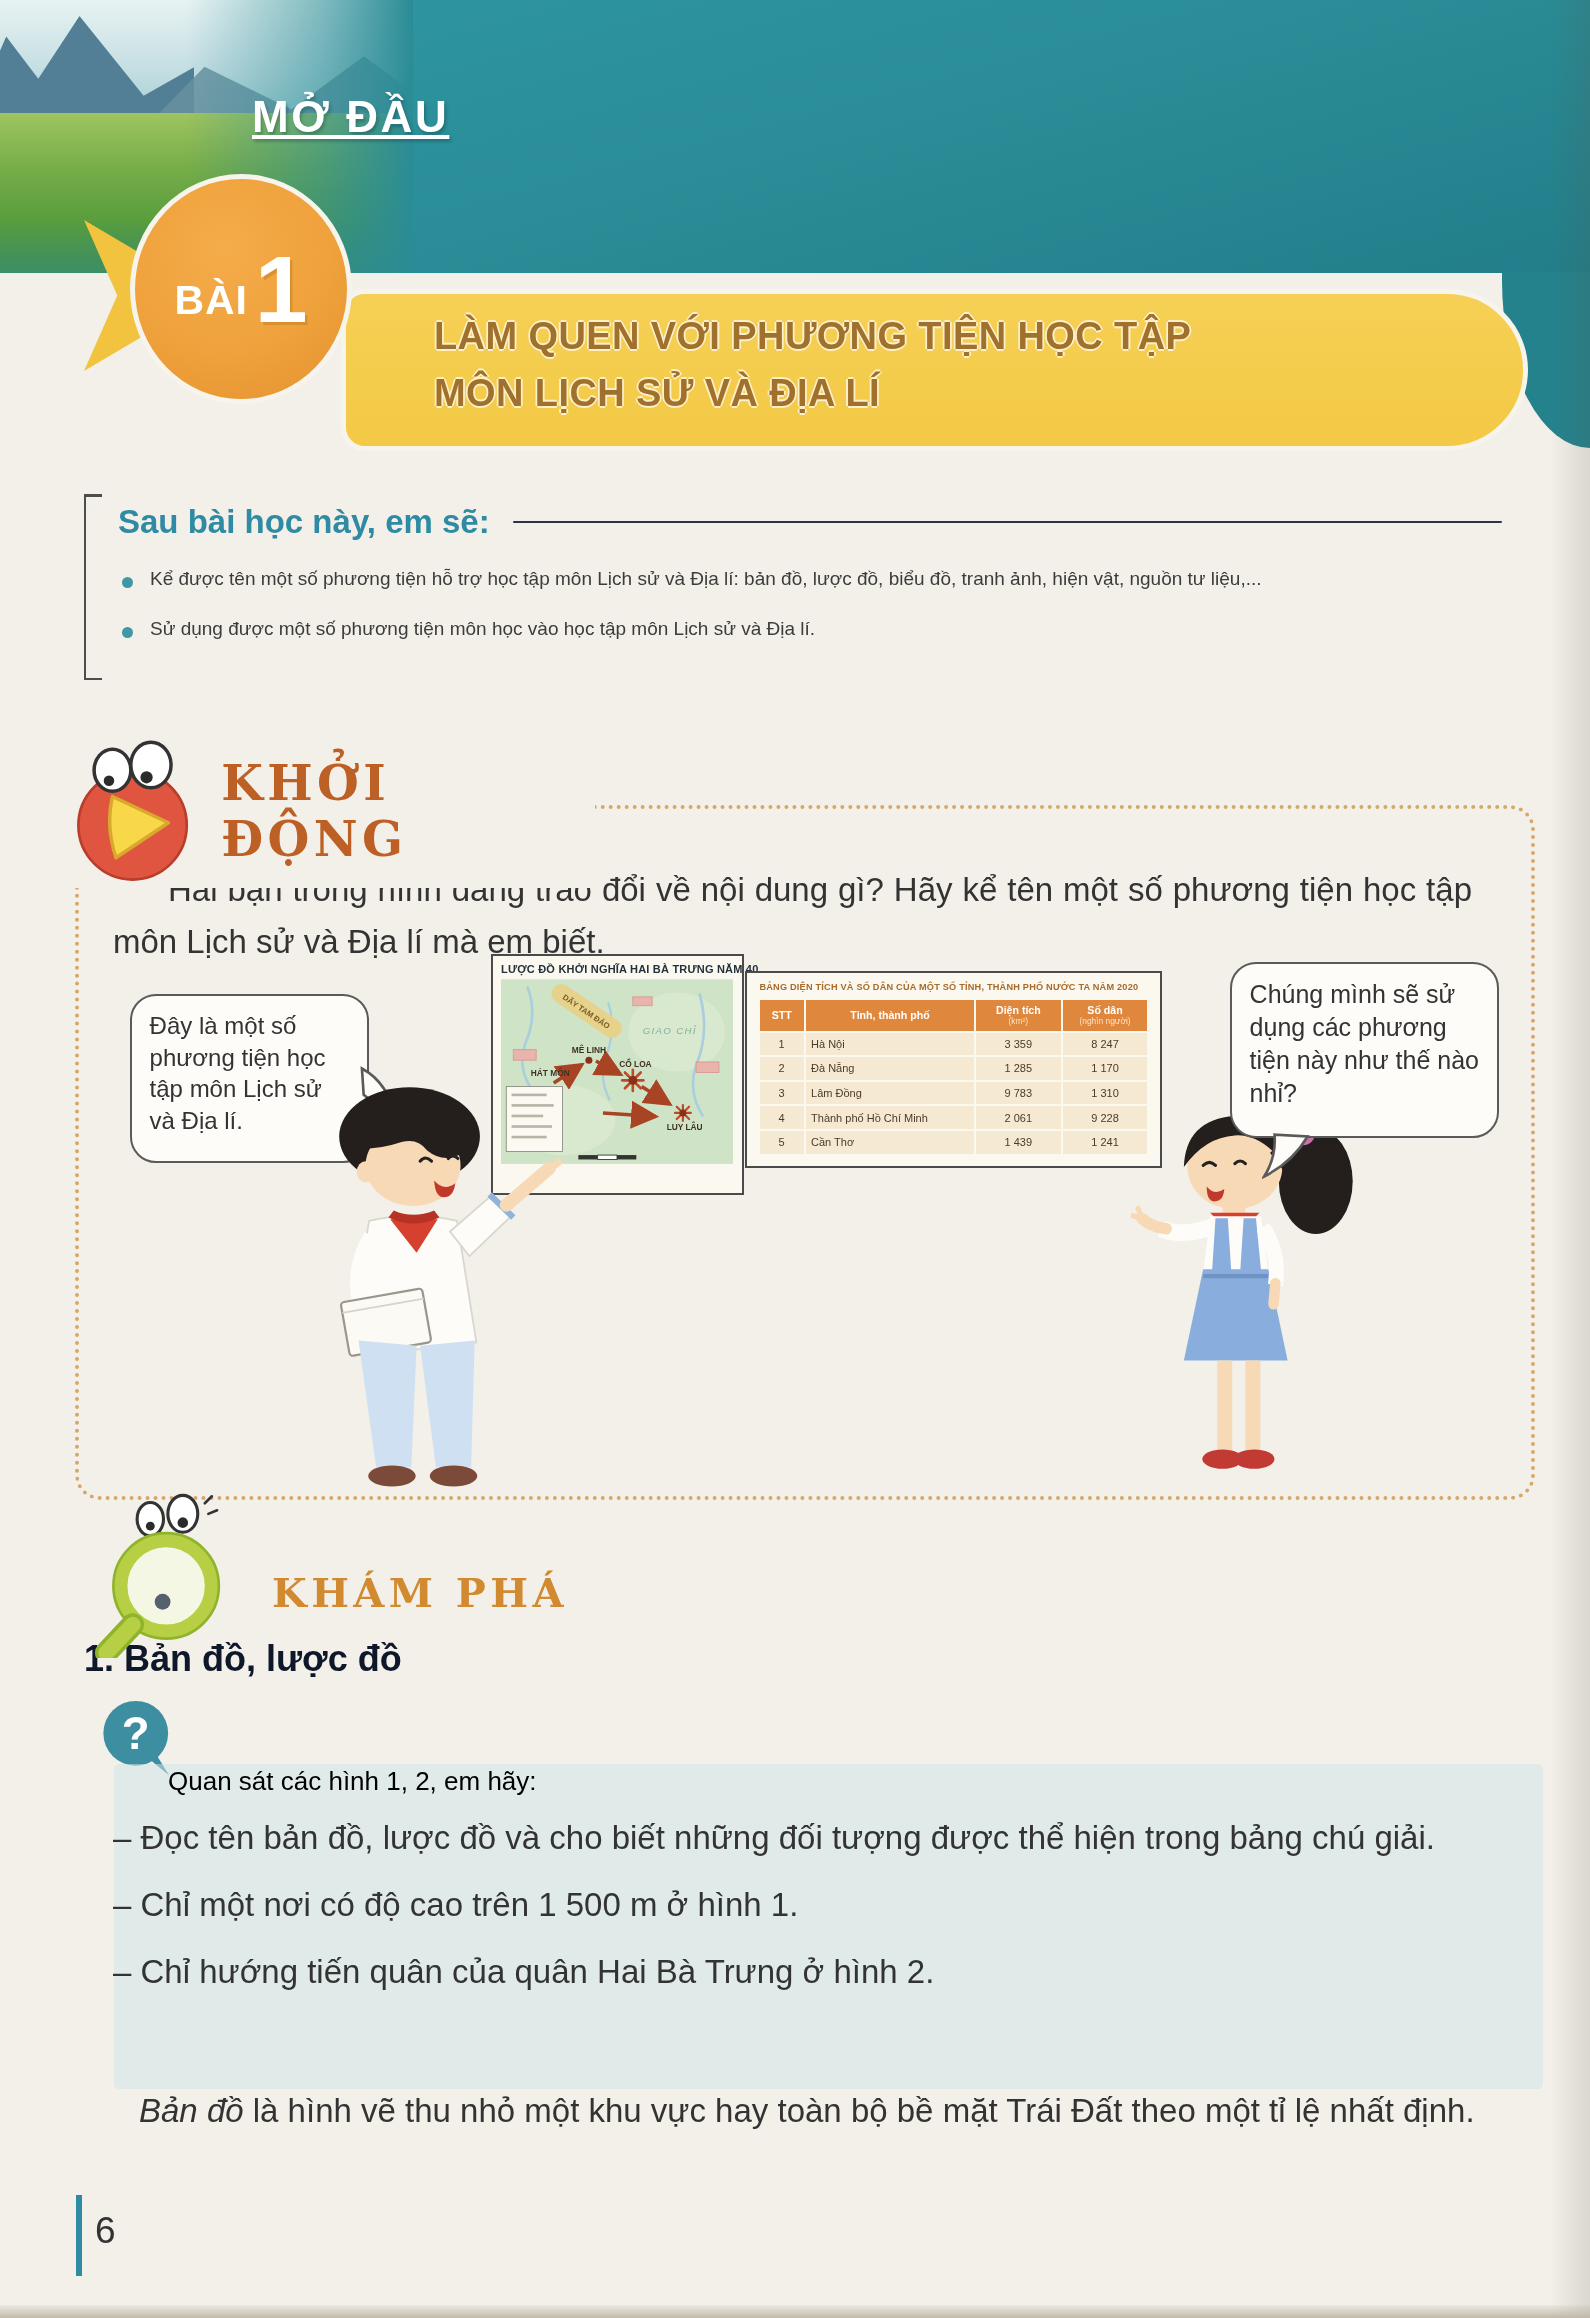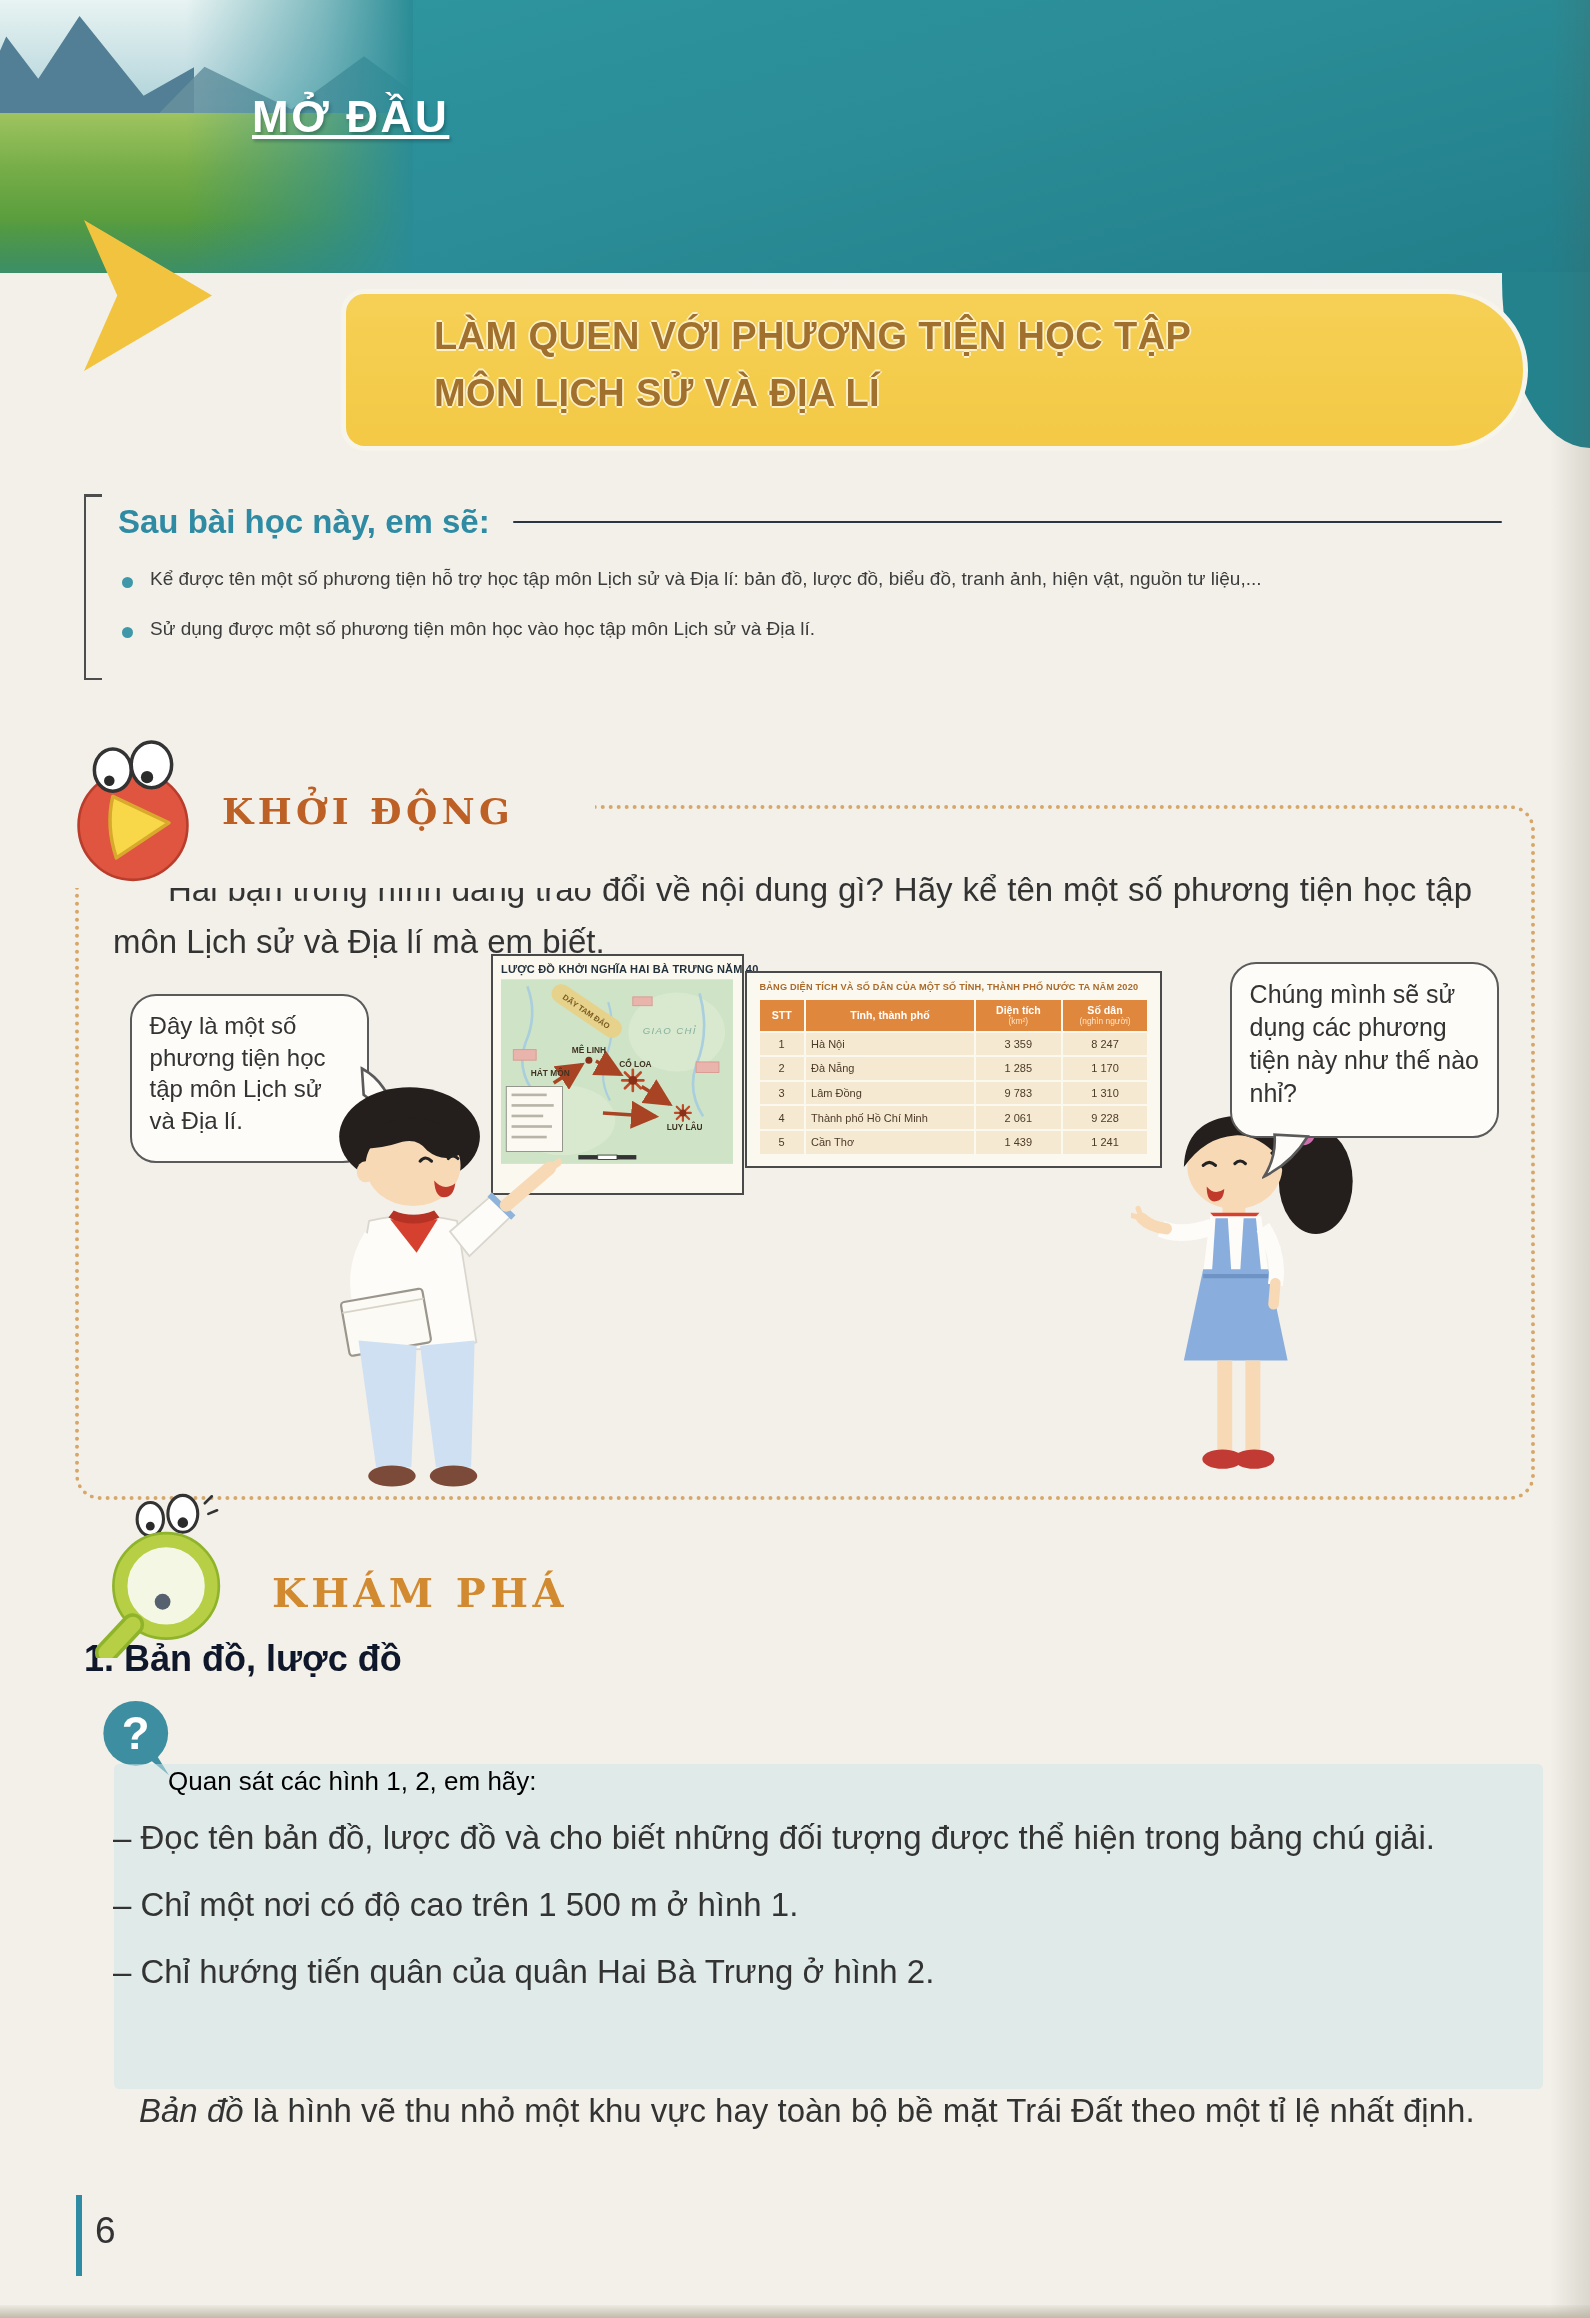--- a/index.html
+++ b/index.html
@@ -54,21 +54,21 @@
   .objectives li{position:relative;padding-left:32px;font-size:19px;line-height:1.62;color:#3c3c3c;
           margin-bottom:19.4px;text-align:justify;}
   .objectives li::before{content:"";position:absolute;left:3.5px;top:13px;width:11.4px;height:11.4px;border-radius:50%;
           background:#3f97a8;}
 
   
   .kd-box{position:absolute;left:75px;top:805px;width:1460px;height:695px;box-sizing:border-box;
           border:4.4px dotted #d7a76a;border-radius:24.6px;}
   .kd-header{position:absolute;left:67px;top:733px;width:528px;height:155px;z-index:3;
           background:#f3f0e9;display:flex;align-items:center;}
-  .kd-title{color:#bd6026;font-size:36px;font-weight:bold;letter-spacing:4.4px;margin-left:23px;
+  .kd-title{color:#bd6026;font-size:48px;font-weight:bold;letter-spacing:4.4px;margin-left:23px;
           font-family:"DejaVu Serif", serif;}
   .kd-question{position:absolute;left:113px;top:864px;width:1359px;margin:0;font-size:33px;line-height:1.58;
           color:#333;text-align:justify;text-indent:55px;z-index:2;}
 
   .illus{position:absolute;left:75px;top:950px;width:1460px;height:545px;z-index:2;}
 
   .bubble{position:absolute;background:#fdfcf8;border:2.6px solid #5a5a5a;border-radius:26px;
           box-sizing:border-box;padding:14px 17.6px;font-size:24px;line-height:1.32;color:#333;}
   .bubble-left{left:55px;top:44px;width:239px;height:169px;}
   .bubble-right{left:1155px;top:12.3px;width:269px;height:176px;font-size:25px;}
@@ -135,20 +135,24 @@
   </div>
   <div class="modau">MỞ ĐẦU</div>
 
   <div class="banner">
     <div class="banner-text">
       <div>LÀM QUEN VỚI PHƯƠNG TIỆN HỌC TẬP</div>
       <div>MÔN LỊCH SỬ VÀ ĐỊA LÍ</div>
     </div>
   </div>
   <div class="badge-arrow"></div>
+  <div class="badge">
+    <span class="badge-bai">BÀI</span>
+    <span class="badge-num">1</span>
+  </div>
 
   <div class="objectives">
     <div class="obj-row">
       <span class="obj-heading">Sau bài học này, em sẽ:</span>
       <span class="obj-rule"></span>
     </div>
     <ul>
       <li>Kể được tên một số phương tiện hỗ trợ học tập môn Lịch sử và Địa lí: bản đồ, lược đồ, biểu đồ, tranh ảnh, hiện vật, nguồn tư liệu,...</li>
       <li>Sử dụng được một số phương tiện môn học vào học tập môn Lịch sử và Địa lí.</li>
     </ul>

